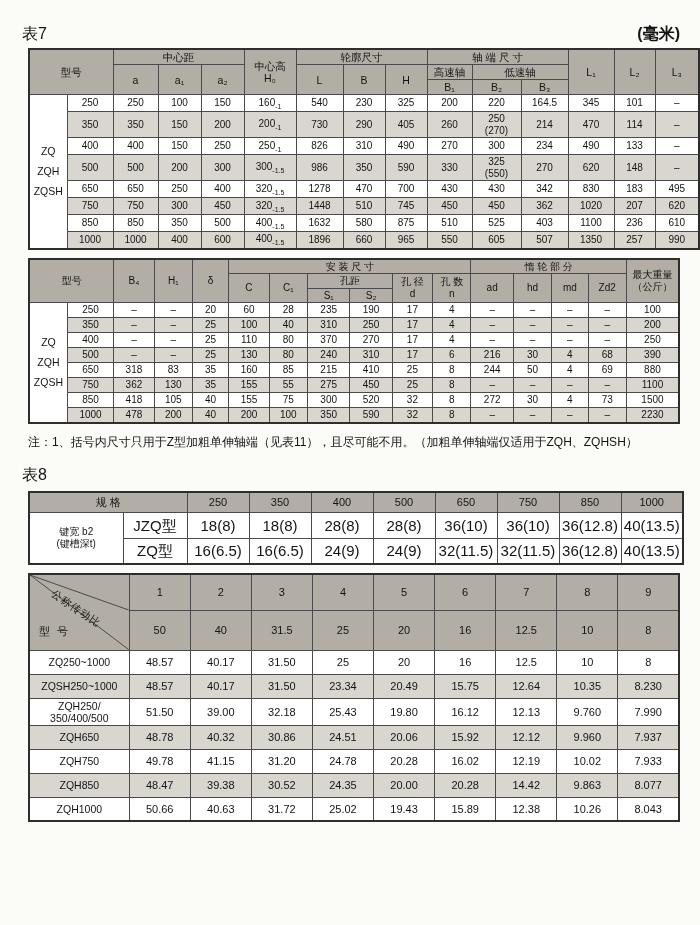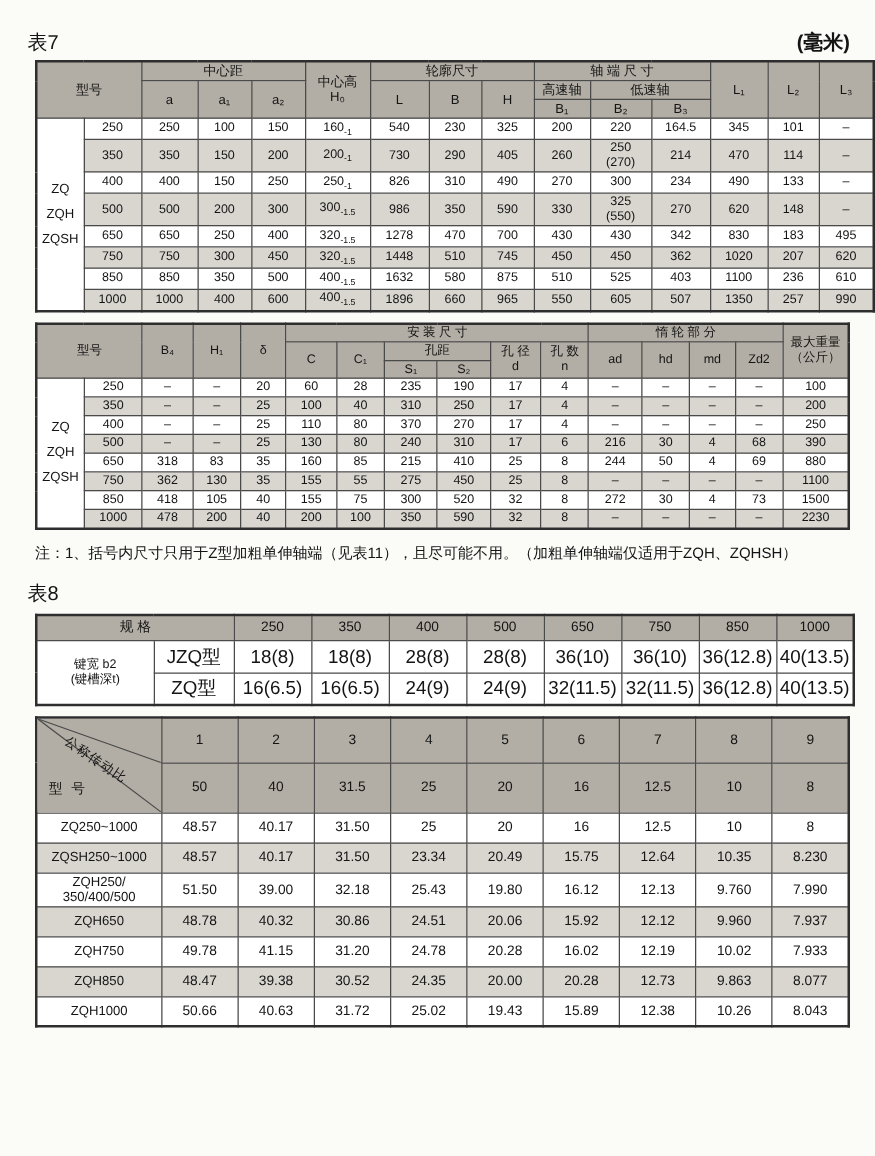--- a/index.html
+++ b/index.html
@@ -635,21 +635,21 @@
           <td>7.933</td>
         </tr>
         <tr class="alt">
           <td class="first-col">ZQH850</td>
           <td>48.47</td>
           <td>39.38</td>
           <td>30.52</td>
           <td>24.35</td>
           <td>20.00</td>
           <td>20.28</td>
-          <td>12.73</td>
+          <td>14.42</td>
           <td>9.863</td>
           <td>8.077</td>
         </tr>
         <tr>
           <td class="first-col">ZQH1000</td>
           <td>50.66</td>
           <td>40.63</td>
           <td>31.72</td>
           <td>25.02</td>
           <td>19.43</td>

